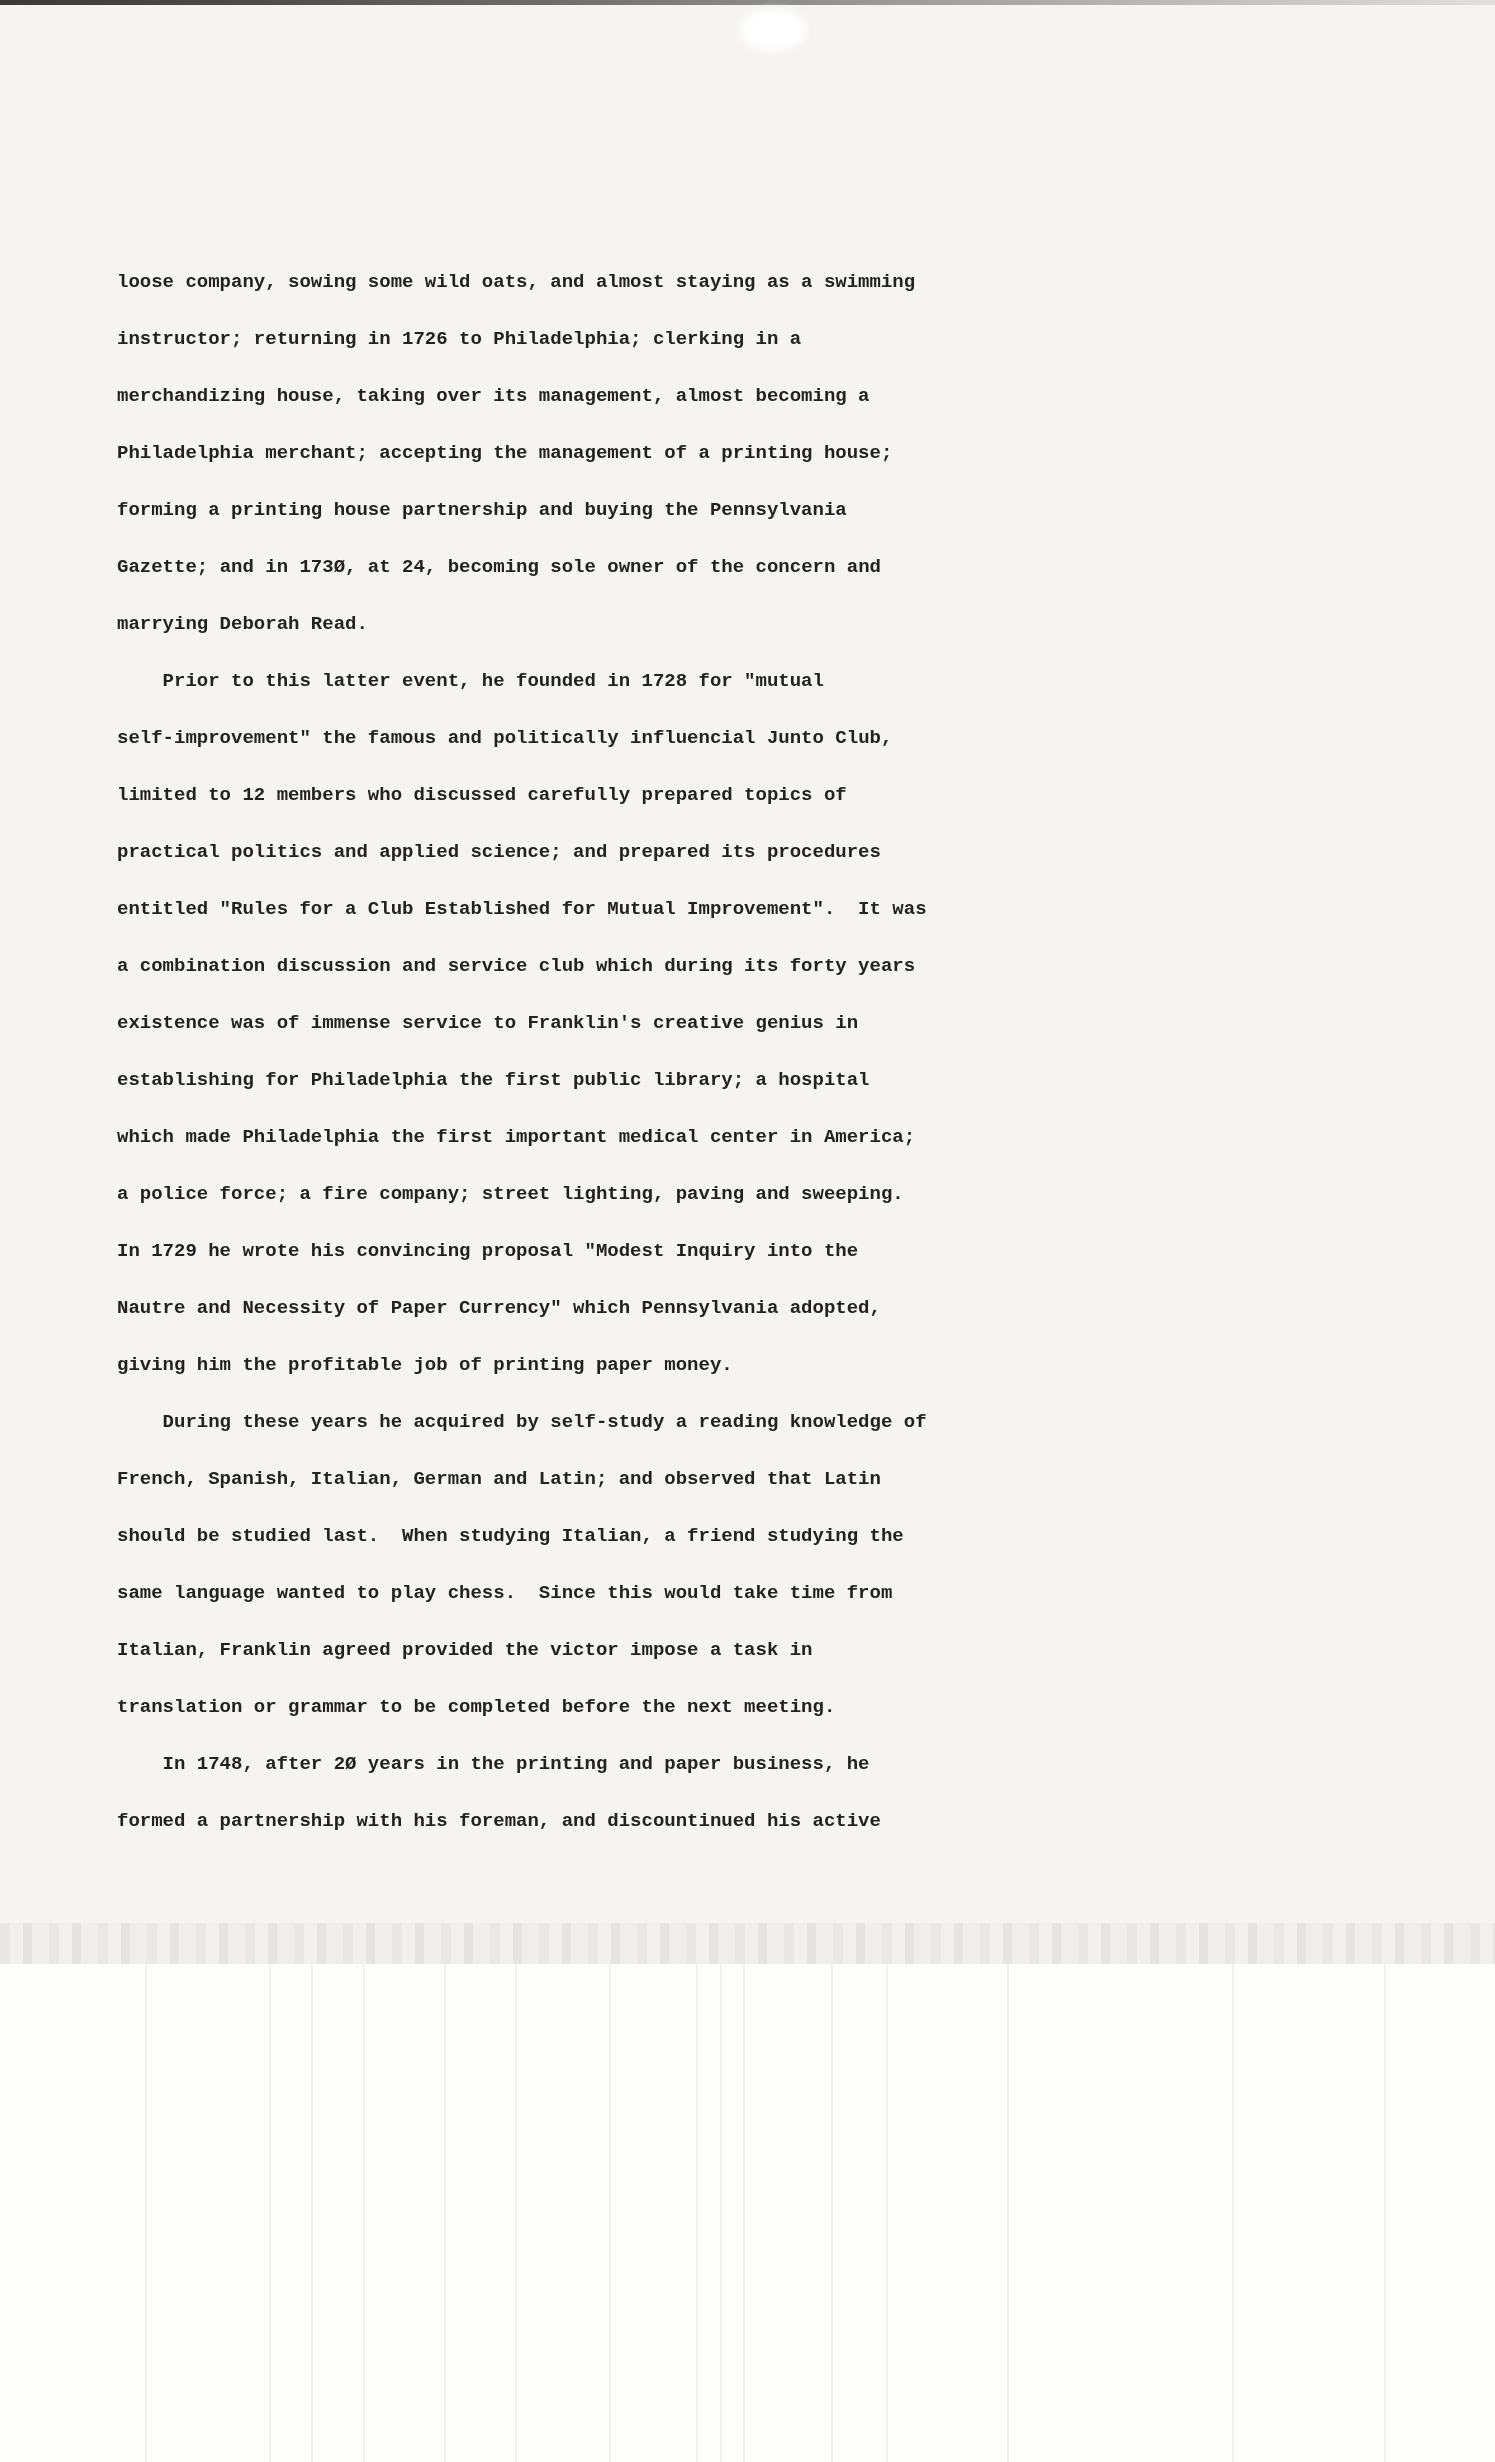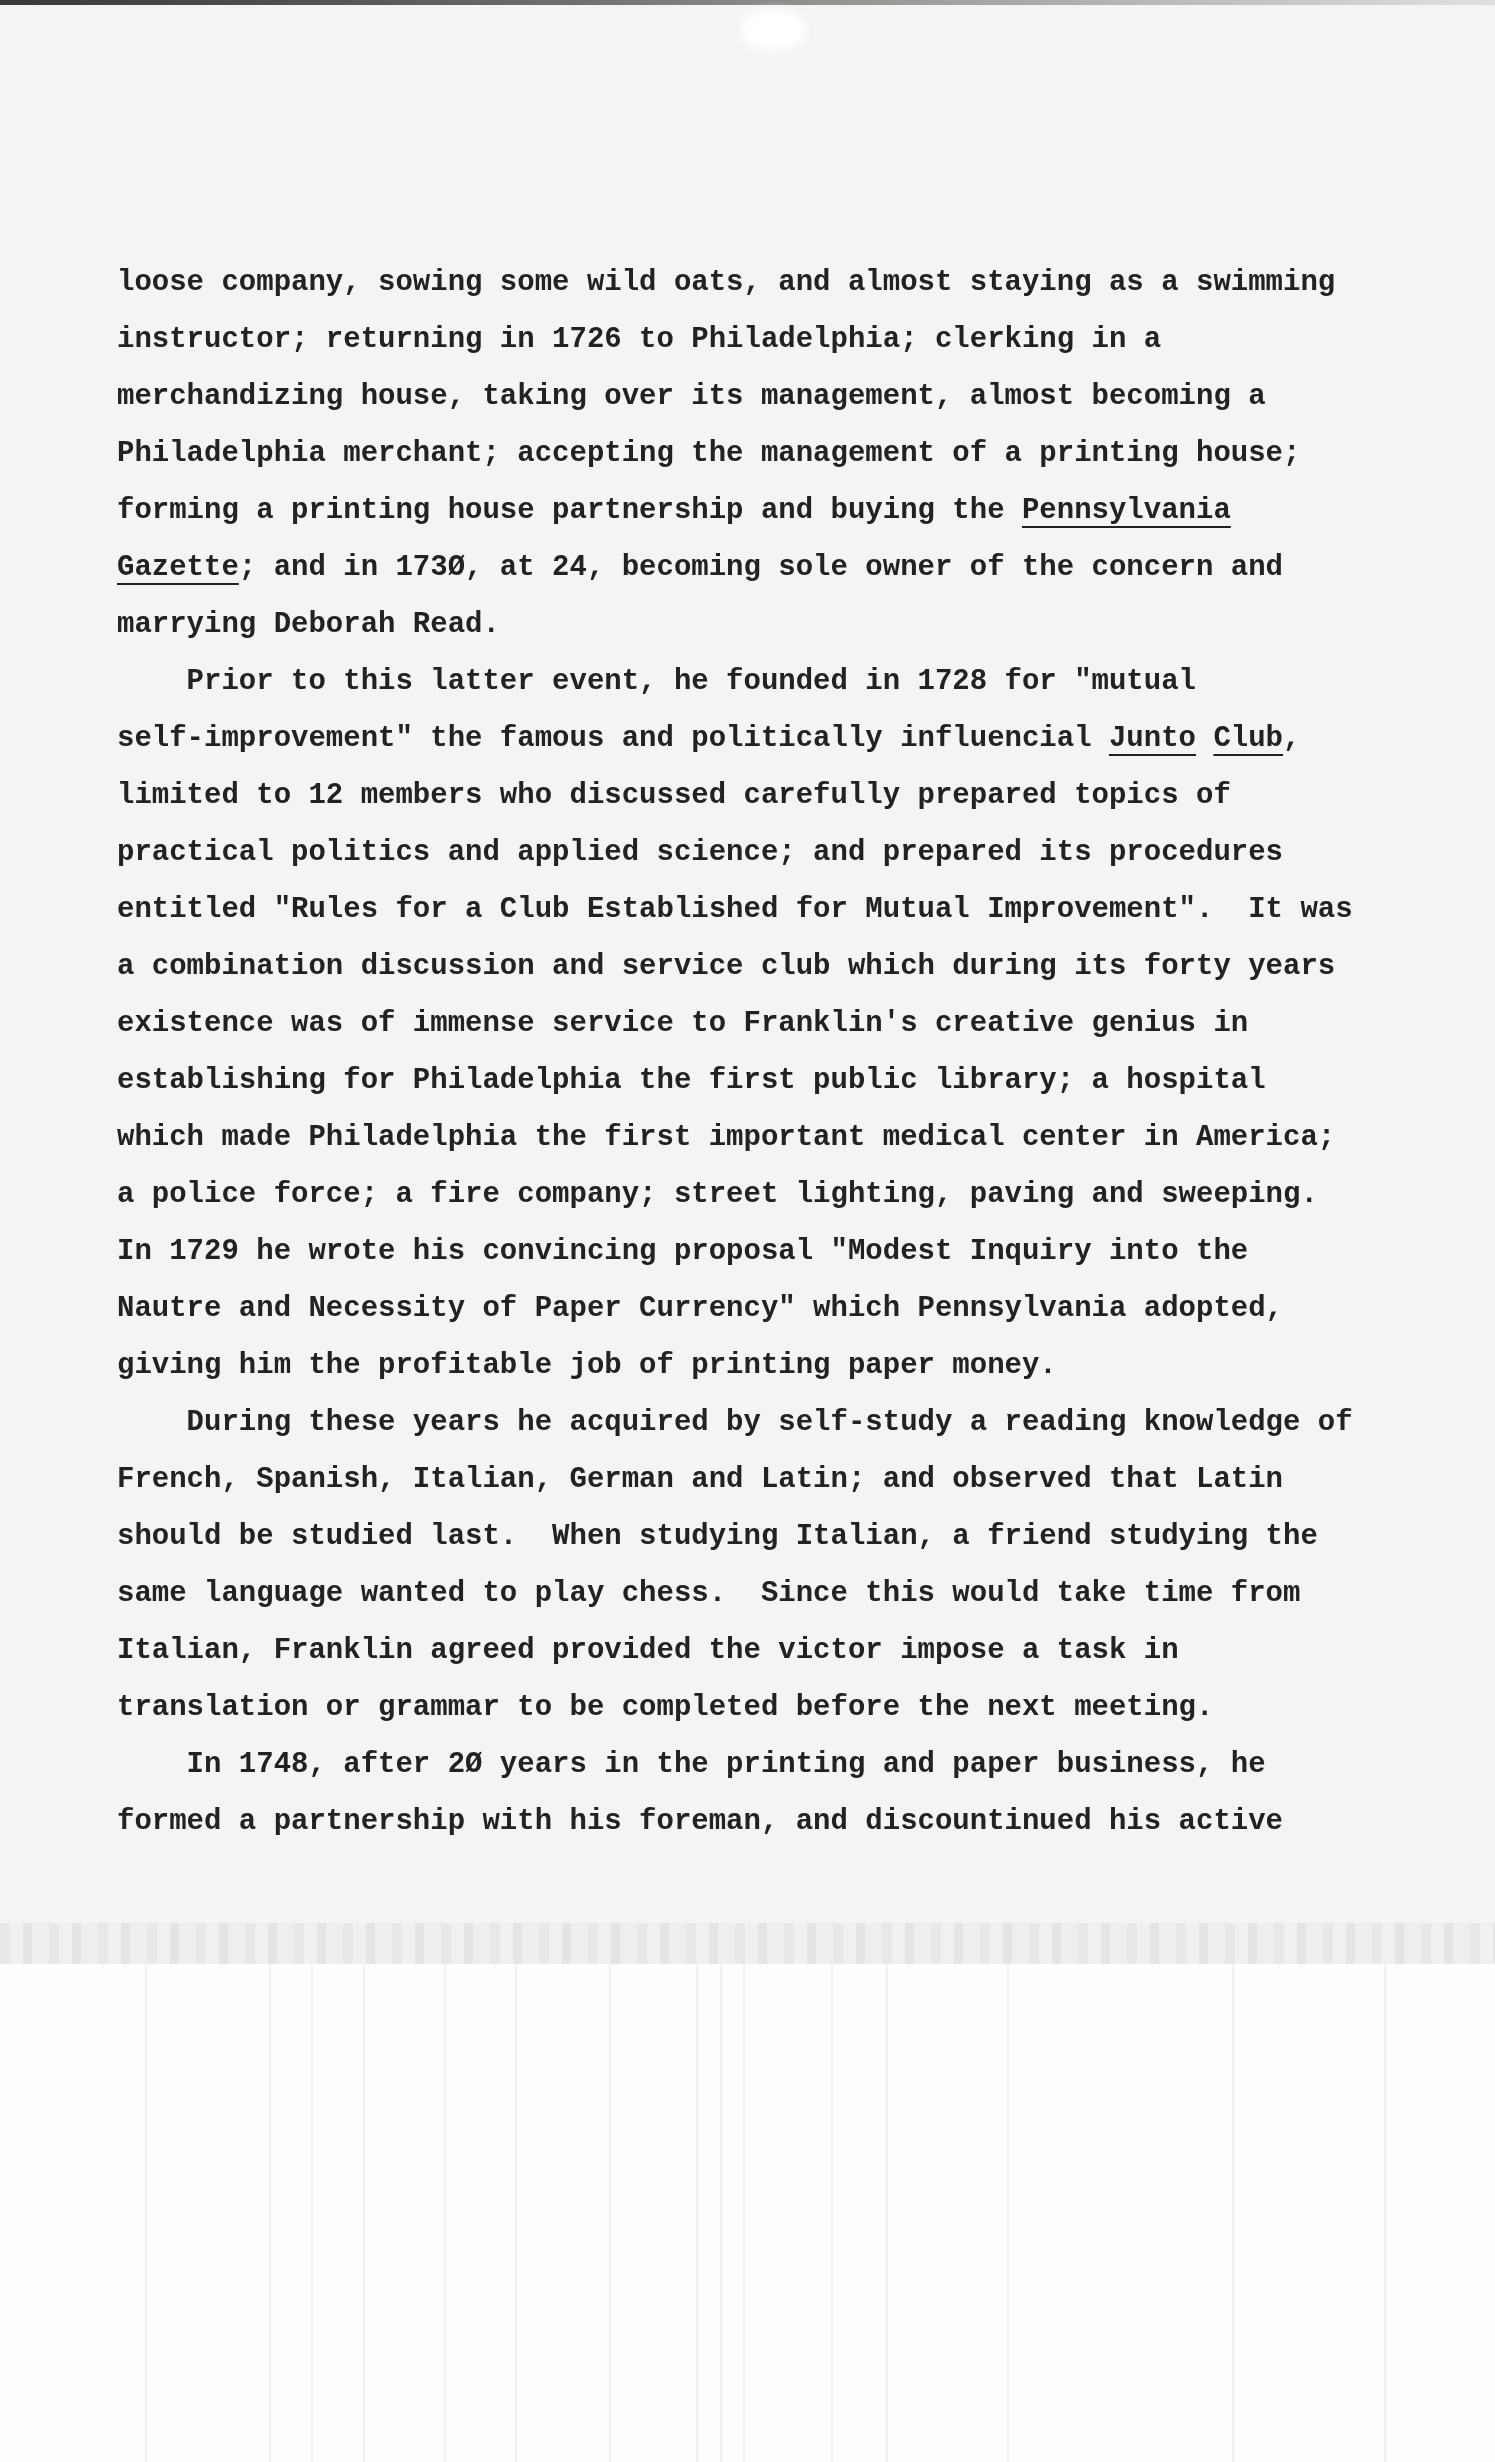--- a/index.html
+++ b/index.html
@@ -51,28 +51,27 @@
   }
 
   
   .text-block {
     position: absolute;
     left: 117px;
     top: 140px;
     width: 1249px;
     font-family: "Liberation Mono", "DejaVu Sans Mono", monospace;
     font-weight: 700;
-    font-size: 29px;
+    font-size: 19px;
     line-height: 57px;
     color: var(--ink, #222222);
     white-space: pre;
   }
   .line { height: 57px; }
   .u {
-    text-decoration: underline;
     text-decoration-thickness: 2.3px;
     text-underline-offset: 7.6px;
     text-align: center;
   }
   .page-number {
     text-align: center;
     white-space: pre;
   }
 
   

